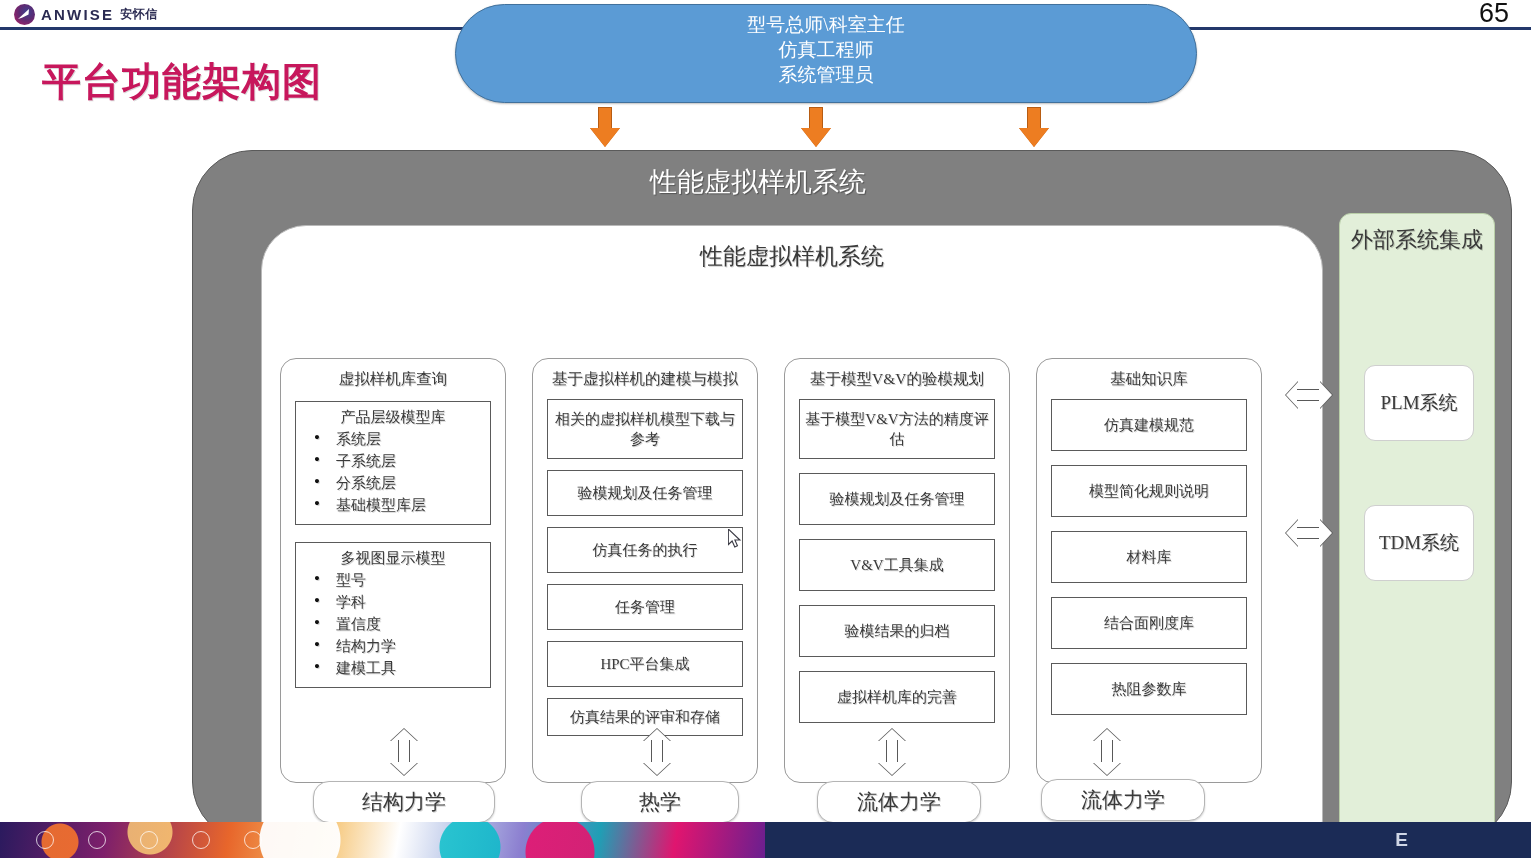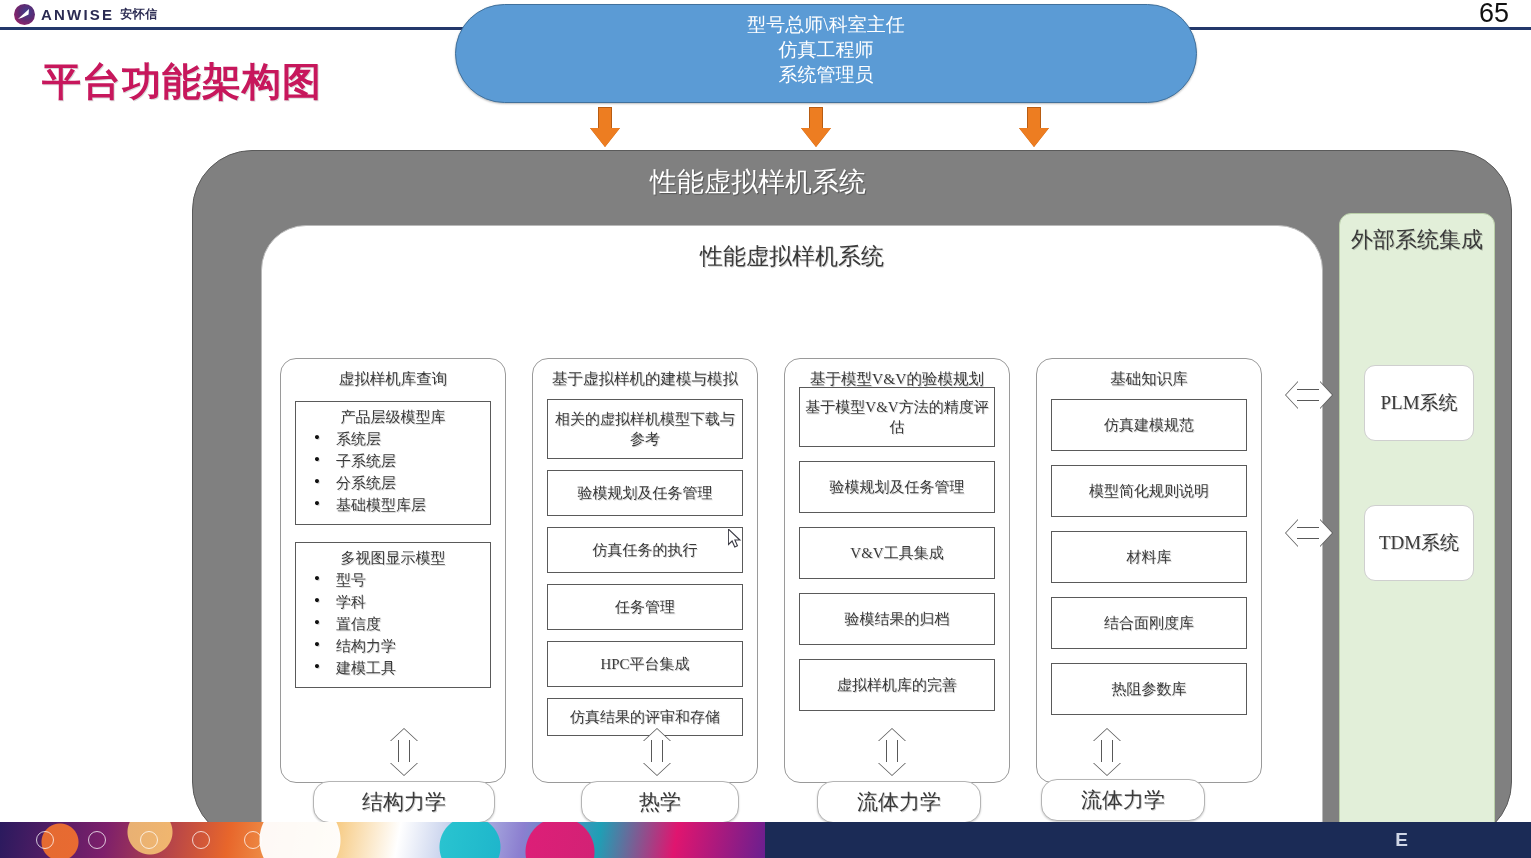--- a/index.html
+++ b/index.html
@@ -262,21 +262,21 @@
           <div class="itembox" style="padding:12px 4px;">验模规划及任务管理</div>
           <div class="itembox" style="padding:12px 4px;">仿真任务的执行</div>
           <div class="itembox" style="padding:12px 4px;">任务管理</div>
           <div class="itembox" style="padding:12px 4px;">HPC平台集成</div>
           <div class="itembox" style="padding:8px 0;">仿真结果的评审和存储</div>
         </div>
       </div>
 
       <div class="col" style="left:522px;">
         <div class="col-title">基于模型V&amp;V的验模规划</div>
-        <div class="col-body" style="top:28px;">
+        <div class="col-body" style="top:40px;">
           <div class="itembox tall" style="margin-bottom:14px;">基于模型V&amp;V方法的精度评估</div>
           <div class="itembox" style="padding:15px 4px; margin-bottom:14px;">验模规划及任务管理</div>
           <div class="itembox" style="padding:15px 4px; margin-bottom:14px;">V&amp;V工具集成</div>
           <div class="itembox" style="padding:15px 4px; margin-bottom:14px;">验模结果的归档</div>
           <div class="itembox" style="padding:15px 4px;">虚拟样机库的完善</div>
         </div>
       </div>
 
       <div class="col" style="left:774px;">
         <div class="col-title">基础知识库</div>

